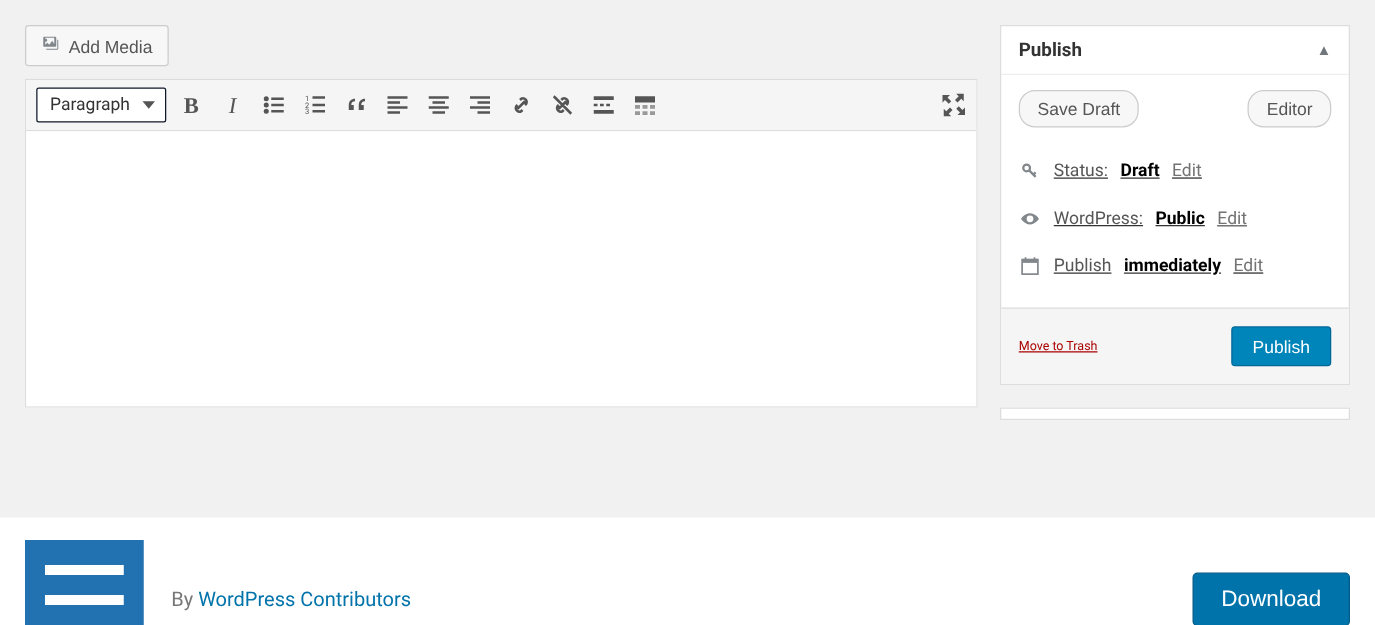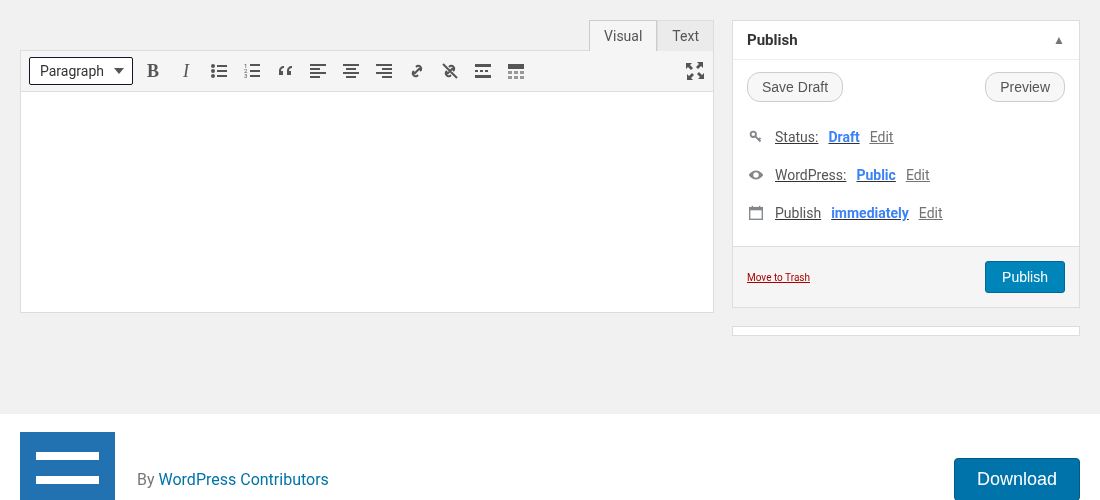--- a/index.html
+++ b/index.html
@@ -30,56 +30,61 @@
   .fmt-select::after {
     content: ''; border-left: 5px solid transparent; border-right: 5px solid transparent;
     border-top: 6px solid #555; position: absolute; right: 8px; top: 50%; transform: translateY(-50%);
   }
   .tb-icons { display: flex; align-items: center; gap: 13px; flex: 1; }
   .tb-icon { width: 20px; height: 20px; display: flex; align-items: center; justify-content: center; color: #555; cursor: pointer; font-size: 16px; }
   .tb-icon svg { width: 20px; height: 20px; fill: #555; }
   .tb-icon.bold { font-weight: 700; font-family: Georgia, serif; font-size: 18px; }
   .tb-icon.italic { font-style: italic; font-family: Georgia, serif; font-size: 18px; }
   .editor-area { height: 220px; background: #fff; }
-  .publish-col { width: 348px; }
+  .publish-col { width: 280px; }
   .meta-box { background: #fff; border: 1px solid #ddd; margin-bottom: 18px; }
   .mb-header { border-bottom: 1px solid #eee; padding: 10px 14px; display: flex; justify-content: space-between; align-items: center; }
   .mb-header h3 { font-size: 15px; font-weight: 700; }
   .mb-toggle { color: #72777c; font-size: 12px; cursor: pointer; }
   .mb-section { padding: 12px 14px; }
   .mb-actions { display: flex; justify-content: space-between; }
   .btn { background: #f7f7f7; border: 1px solid #ccc; border-radius: 13px; padding: 6px 14px; font-size: 14px; color: #555; cursor: pointer; }
   .status-lines { padding: 4px 14px 14px; text-decoration: underline; }
   .status-line { display: flex; align-items: center; gap: 10px; padding: 10px 0; font-size: 14px; color: #555; }
   .status-line .ic { width: 18px; height: 18px; display: flex; align-items: center; justify-content: center; color: #82878c; }
   .status-line .ic svg { width: 18px; height: 18px; fill: #82878c; }
-  .status-line strong { font-weight: 700; color: #3b82f6; }
+  .status-line strong { font-weight: 700; color: #000000; }
   .edit-link { color: #737373; text-decoration: underline; cursor: pointer; }
   .mb-footer { background: #f5f5f5; border-top: 1px solid #ddd; padding: 14px; display: flex; justify-content: space-between; align-items: center; }
   .trash-link { color: #a00; text-decoration: underline; cursor: pointer; font-size: 10px; }
   .btn-primary { background: #0085ba; border: 1px solid #006799; color: #fff; border-radius: 3px; padding: 7px 16px; font-size: 14px; cursor: pointer; }
   .plugin-row { display: flex; align-items: center; padding: 18px 20px; gap: 22px; }
   .plugin-icon { width: 95px; height: 95px; background: #2271b1; position: relative; }
   .plugin-icon .bar { position: absolute; left: 16px; right: 16px; height: 8px; background: #fff; }
   .plugin-icon .b1 { top: 20px; }
   .plugin-icon .b2 { top: 44px; }
   .plugin-meta h1 { font-size: 28px; font-weight: 400; color: #222; margin-bottom: 4px; }
   .plugin-meta .byline { font-size: 16px; color: #777; }
   .plugin-meta .byline a { color: #0073aa; text-decoration: none; }
   .download-btn { margin-left: auto; background: #0073aa; border: 1px solid #005a87; color: #fff; border-radius: 4px; padding: 10px 22px; font-size: 18px; cursor: pointer; }
 </style>
 </head>
 <body>
 
 <div class="screenshot">
   <div class="editor-col">
-    <div class="tab-row">
-      <div class="tab active">Visual</div>
-      <div class="tab">Text</div>
-    </div>
+    <button class="add-media">
+      <span>
+        <svg viewBox="0 0 20 20">
+            <path d="M13 11V4H4v7h9zm1-8c.5 0 1 .5 1 1v8c0 .5-.5 1-1 1H3c-.5 0-1-.5-1-1V4c0-.5.5-1 1-1h11zM6 6.5C6 7.3 5.3 8 4.5 8S3 7.3 3 6.5 3.7 5 4.5 5 6 5.7 6 6.5zM3 12l3-3 2 2 3-4 3 5H3z"></path>
+            <path d="M17 6v9c0 .5-.5 1-1 1H5v-1h11V6h1z"></path>
+          </svg>
+      </span>
+      <span>Add Media</span>
+    </button>
     <div class="editor-box">
       <div class="toolbar">
         <div class="fmt-select">
           <span>Paragraph</span>
         </div>
         <div class="tb-icons">
           <span class="tb-icon bold">B</span>
           <span class="tb-icon italic">I</span>
           <span class="tb-icon">
               <svg viewBox="0 0 20 20">
@@ -172,21 +177,21 @@
   </div>
 
   <div class="publish-col">
     <div class="meta-box">
       <div class="mb-header">
         <h3>Publish</h3>
         <span class="mb-toggle">▲</span>
       </div>
       <div class="mb-section mb-actions">
         <button class="btn">Save Draft</button>
-        <button class="btn">Preview</button>
+        <button class="btn">Editor</button>
       </div>
       <div class="status-lines">
         <div class="status-line">
           <span class="ic">
               <svg viewBox="0 0 20 20">
                 <circle cx="7" cy="7" r="3" fill="none" stroke="#82878c" stroke-width="2"></circle>
                 <path d="M9 9l6 6m-2-2l2-2" stroke="#82878c" stroke-width="2"></path>
               </svg>
             </span>
           <span>Status:</span>

